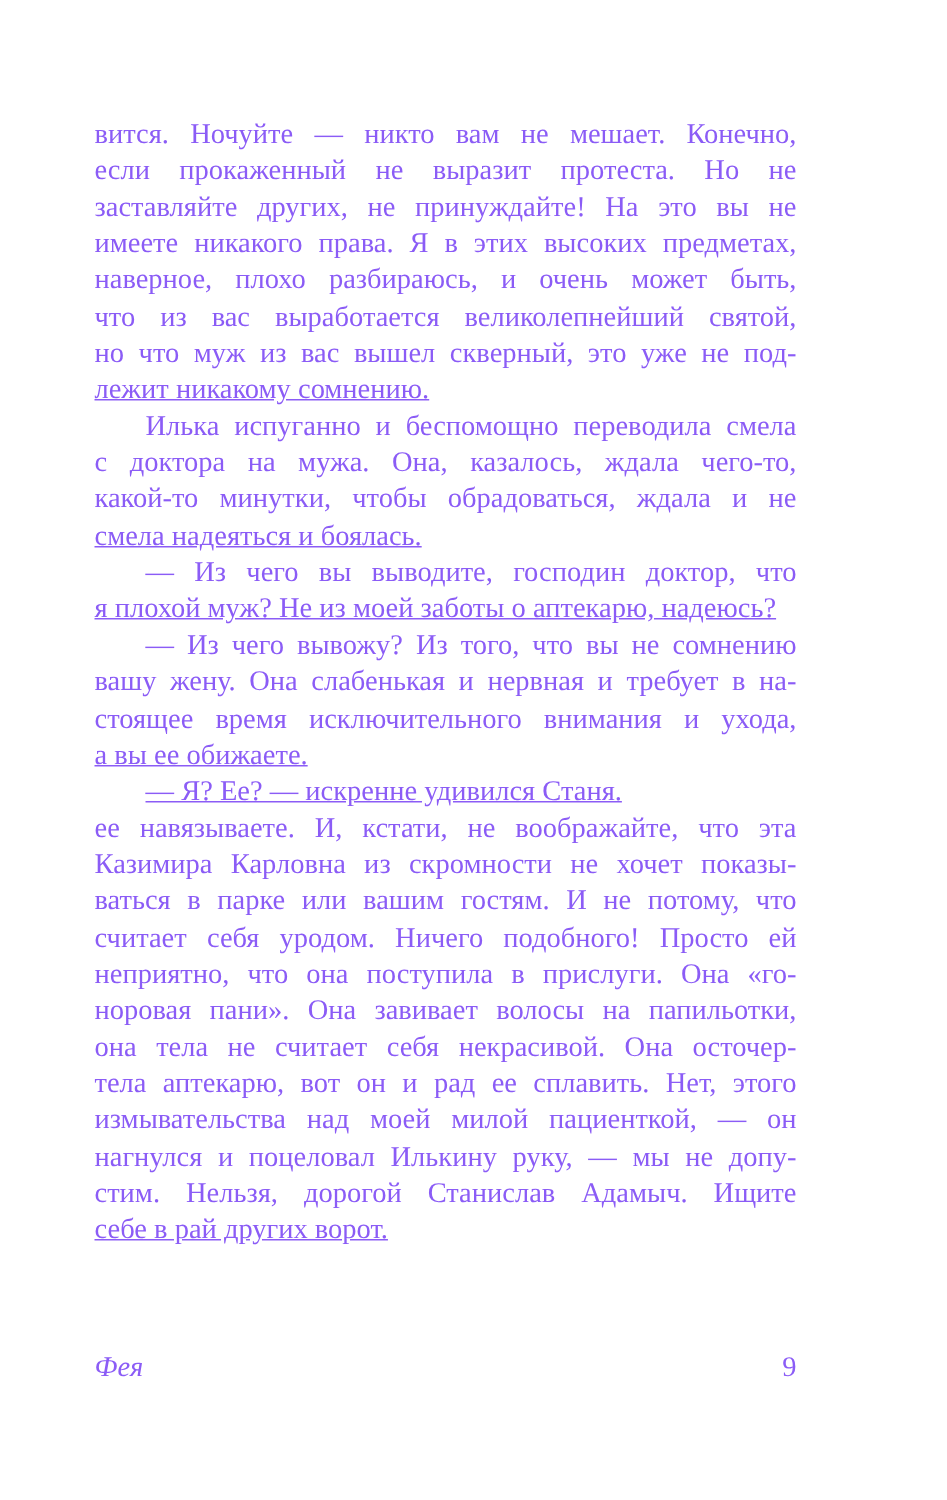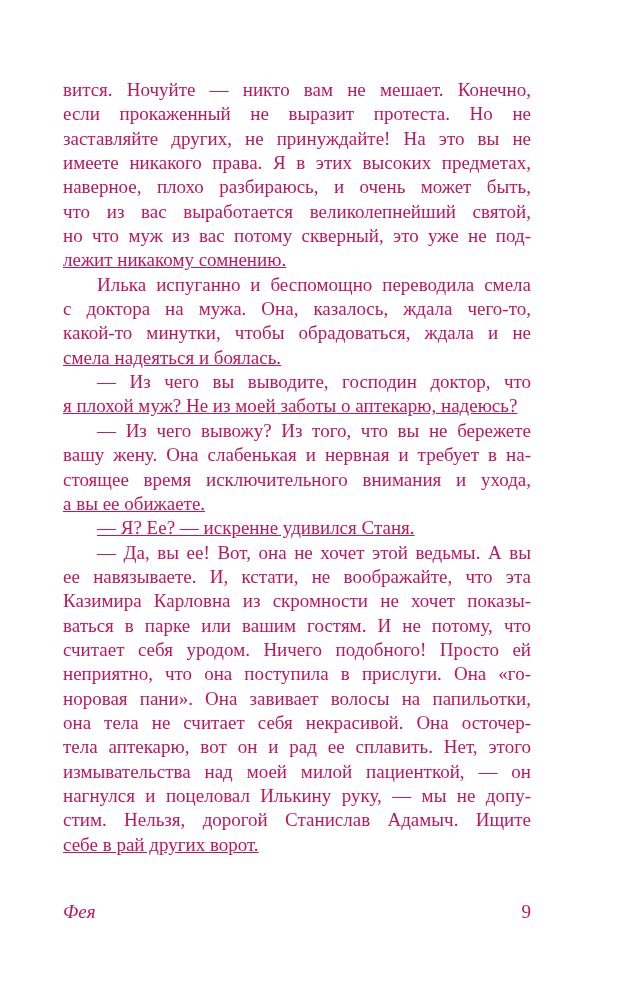--- a/index.html
+++ b/index.html
@@ -50,42 +50,41 @@
   .book-title {
     font-style: italic;
   }
   .page-number {
     font-style: normal;
   }
 </style>
 </head>
 <body style="background: rgb(255, 255, 255);">
 
-<div class="page" style="background: rgb(255, 255, 255); color: #be185d;">
+<div class="page" style="background: rgb(255, 255, 255); color: #8b5cf6;">
   <div class="text-block">
       <div class="line">вится. Ночуйте — никто вам не мешает. Конечно,</div>
       <div class="line">если прокаженный не выразит протеста. Но не</div>
       <div class="line">заставляйте других, не принуждайте! На это вы не</div>
       <div class="line">имеете никакого права. Я в этих высоких предметах,</div>
       <div class="line">наверное, плохо разбираюсь, и очень может быть,</div>
       <div class="line">что из вас выработается великолепнейший святой,</div>
-      <div class="line">но что муж из вас потому скверный, это уже не под-</div>
+      <div class="line">но что муж из вас вышел скверный, это уже не под-</div>
       <div class="line last">лежит никакому сомнению.</div>
       <div class="line indent">Илька испуганно и беспомощно переводила смела</div>
       <div class="line">с доктора на мужа. Она, казалось, ждала чего-то,</div>
       <div class="line">какой-то минутки, чтобы обрадоваться, ждала и не</div>
       <div class="line last">смела надеяться и боялась.</div>
       <div class="line indent">— Из чего вы выводите, господин доктор, что</div>
       <div class="line last">я плохой муж? Не из моей заботы о аптекарю, надеюсь?</div>
-      <div class="line indent">— Из чего вывожу? Из того, что вы не бережете</div>
+      <div class="line indent">— Из чего вывожу? Из того, что вы не сомнению</div>
       <div class="line">вашу жену. Она слабенькая и нервная и требует в на-</div>
       <div class="line">стоящее время исключительного внимания и ухода,</div>
       <div class="line last">а вы ее обижаете.</div>
       <div class="line last indent">— Я? Ее? — искренне удивился Станя.</div>
-      <div class="line indent">— Да, вы ее! Вот, она не хочет этой ведьмы. А вы</div>
       <div class="line">ее навязываете. И, кстати, не воображайте, что эта</div>
       <div class="line">Казимира Карловна из скромности не хочет показы-</div>
       <div class="line">ваться в парке или вашим гостям. И не потому, что</div>
       <div class="line">считает себя уродом. Ничего подобного! Просто ей</div>
       <div class="line">неприятно, что она поступила в прислуги. Она «го-</div>
       <div class="line">норовая пани». Она завивает волосы на папильотки,</div>
       <div class="line">она тела не считает себя некрасивой. Она осточер-</div>
       <div class="line">тела аптекарю, вот он и рад ее сплавить. Нет, этого</div>
       <div class="line">измывательства над моей милой пациенткой, — он</div>
       <div class="line">нагнулся и поцеловал Илькину руку, — мы не допу-</div>

